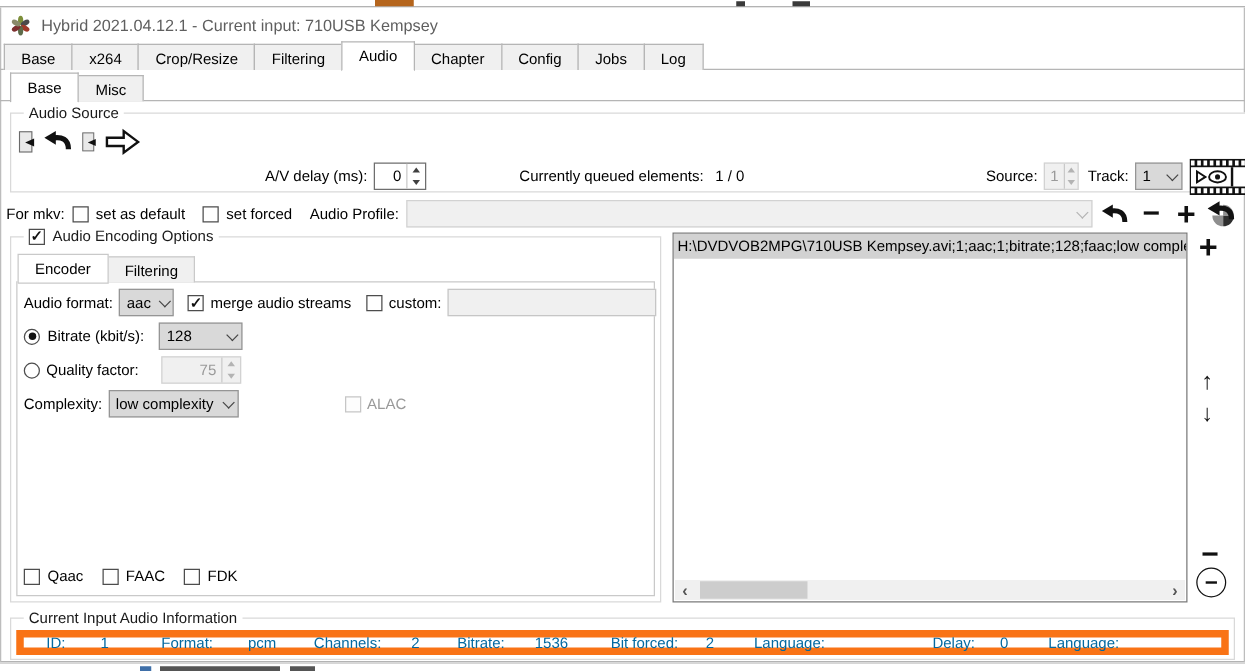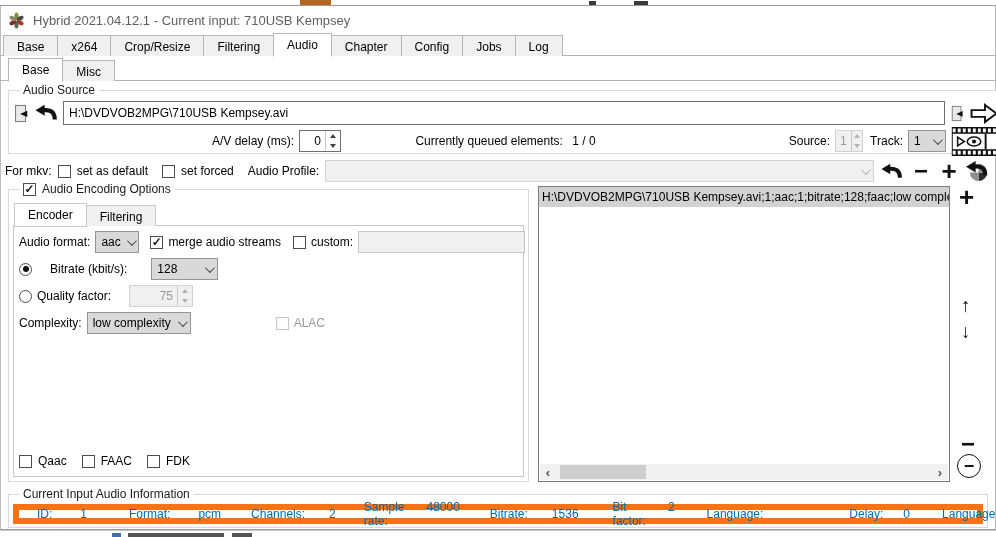--- a/index.html
+++ b/index.html
@@ -182,21 +182,20 @@
         <rect x="4" y="3" width="11" height="18" fill="#e9e9e9" stroke="#6a6a6a"></rect>
         <polygon points="17,9 9,12.5 17,16" fill="#111"></polygon>
       </svg>
     </span>
     <span class="icon-btn">
       <svg width="25" height="22" viewBox="0 0 26 24">
         <path d="M22 19 C22 10 16 8 9 9" stroke="#111" stroke-width="4.6" fill="none"></path>
         <polygon points="11,3 11,15 1,9" fill="#111"></polygon>
       </svg>
     </span>
-    <input class="textfield" style="flex: 1 1 0%;" value="H:\DVDVOB2MPG\710USB Kempsey.avi">
     <span class="icon-btn">
       <svg width="16" height="23" viewBox="0 0 20 24">
         <rect x="4" y="3" width="11" height="18" fill="#e9e9e9" stroke="#6a6a6a"></rect>
         <polygon points="17,9 9,12.5 17,16" fill="#111"></polygon>
       </svg>
     </span>
     <span class="icon-btn">
       <svg width="30" height="23" viewBox="0 0 30 24">
         <polygon points="2,8.5 16,8.5 16,3 28,12 16,21 16,15.5 2,15.5" fill="#fff" stroke="#111" stroke-width="2"></polygon>
       </svg>
@@ -306,21 +305,21 @@
         <span>aac</span>
           <span class="chev"></span>
       </span>
       <span class="cb checked" style="margin-left:6px;"></span>
       <span class="lbl">merge audio streams</span>
       <span class="cb" style="margin-left:7px;"></span>
       <span class="lbl">custom:</span>
       <input class="textfield disabled" style="flex: 1 1 0%; height: 22px;" disabled="">
     </div>
 
-    <div class="row" style="position:absolute; left:5px; top:31px; height:24px; gap:18px;">
+    <div class="row" style="position:absolute; left:5px; top:31px; height:24px; gap:6px;">
       <span class="rb checked"></span>
       <span class="lbl">Bitrate (kbit/s):</span>
       <span class="combo" style="width:67px; margin-left:6px;">
         <span>128</span>
           <span class="chev"></span>
       </span>
     </div>
 
     <div class="row" style="position:absolute; left:5px; top:58px; height:24px; gap:5px;">
       <span class="rb"></span>
@@ -386,30 +385,26 @@
         <span class="ivalue" style="margin-left:28px;">1</span>
       </span>
     <span class="info-pair" style="margin-left:42px;">
         <span class="ilabel">Format:</span>
         <span class="ivalue" style="margin-left:28px;">pcm</span>
       </span>
     <span class="info-pair" style="margin-left:30px;">
         <span class="ilabel">Channels:</span>
         <span class="ivalue" style="margin-left:24px;">2</span>
       </span>
-    <span class="info-pair" style="margin-left:28px;">
-        <span class="ilabel">Sample rate:</span>
-        <span class="ivalue" style="margin-left:22px;">48000</span>
-      </span>
     <span class="info-pair" style="margin-left:30px;">
         <span class="ilabel">Bitrate:</span>
         <span class="ivalue" style="margin-left:24px;">1536</span>
       </span>
     <span class="info-pair" style="margin-left:34px;">
-        <span class="ilabel">Bit factor:</span>
+        <span class="ilabel">Bit forced:</span>
         <span class="ivalue" style="margin-left:22px;">2</span>
       </span>
     <span class="info-pair" style="margin-left:32px;">
         <span class="ilabel">Language:</span>
         <span class="ivalue" style="margin-left:20px; min-width:30px;"></span>
       </span>
     <span class="info-pair" style="margin-left:36px;">
         <span class="ilabel">Delay:</span>
         <span class="ivalue" style="margin-left:20px;">0</span>
       </span>

